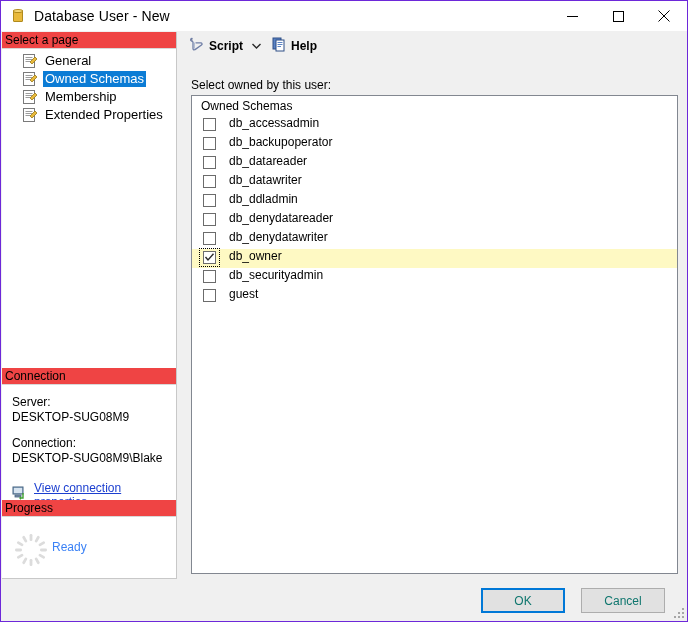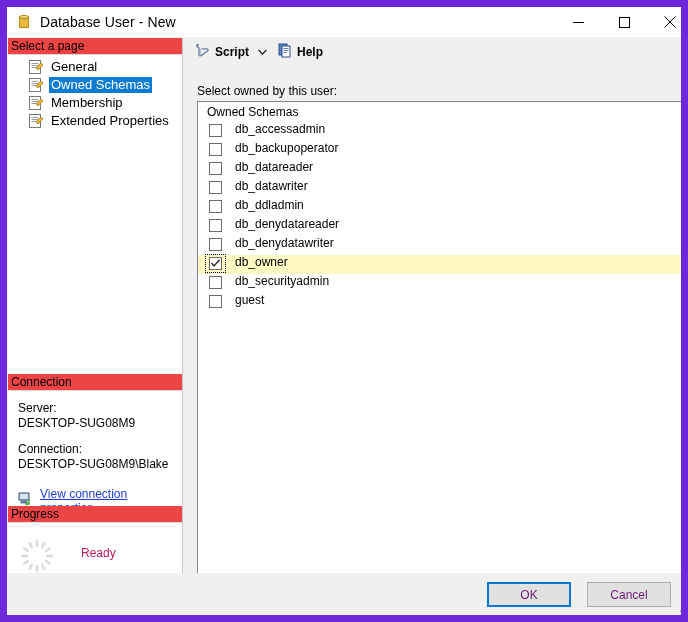--- a/index.html
+++ b/index.html
@@ -10,21 +10,21 @@
     background: #ffffff;
     font-family: "Liberation Sans", sans-serif;
     -webkit-font-smoothing: antialiased;
   }
 
   #window {
     position: relative;
     width: 688px;
     height: 622px;
     background: #f0f0f0;
-    border: 7px solid #6d28d9;
+    border: 1px solid #6d28d9;
     overflow: hidden;
   }
 
   
   #titlebar {
     position: absolute;
     left: 0; top: 0;
     width: 686px; height: 30px;
     background: #ffffff;
     display: flex;
@@ -185,22 +185,22 @@
     padding: 10px 0 0 12px;
     height: 56px;
   }
   #spinner {
     width: 34px; height: 34px;
     position: relative;
     flex: 0 0 34px;
   }
   #progress-text {
     font-size: 12px;
-    color: #be185d;
-    margin-left: 27px;
+    color: #3b82f6;
+    margin-left: 4px;
     margin-top: -6px;
   }
 
   
   #content {
     position: absolute;
     left: 177px; top: 59px;
     width: 509px; height: 519px;
     background: #f0f0f0;
   }
@@ -263,21 +263,21 @@
     left: 0; bottom: 0;
     width: 686px; height: 42px;
     background: #f0f0f0;
   }
   .dlg-btn {
     position: absolute;
     top: 9px;
     width: 84px; height: 25px;
     font-family: "Liberation Sans", sans-serif;
     font-size: 12px;
-    color: #701a75;
+    color: #0f766e;
     background: #e1e1e1;
     border: 1px solid #adadad;
   }
   #ok-button {
     right: 122px;
     border: 2px solid #0078d7;
   }
   #cancel-button {
     right: 22px;
   }

